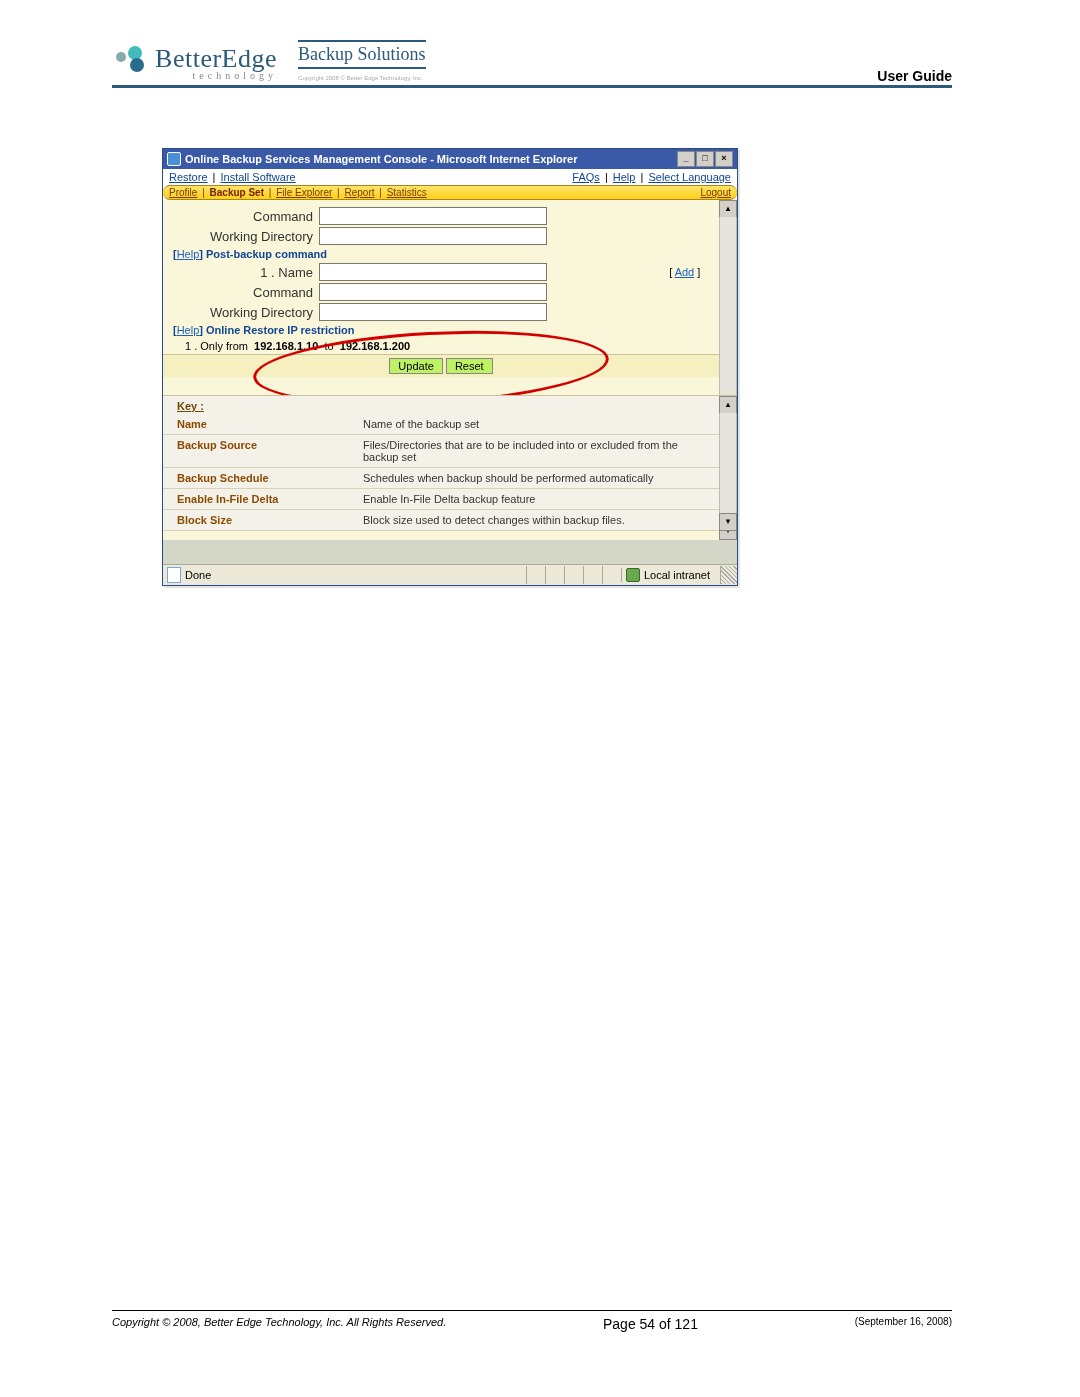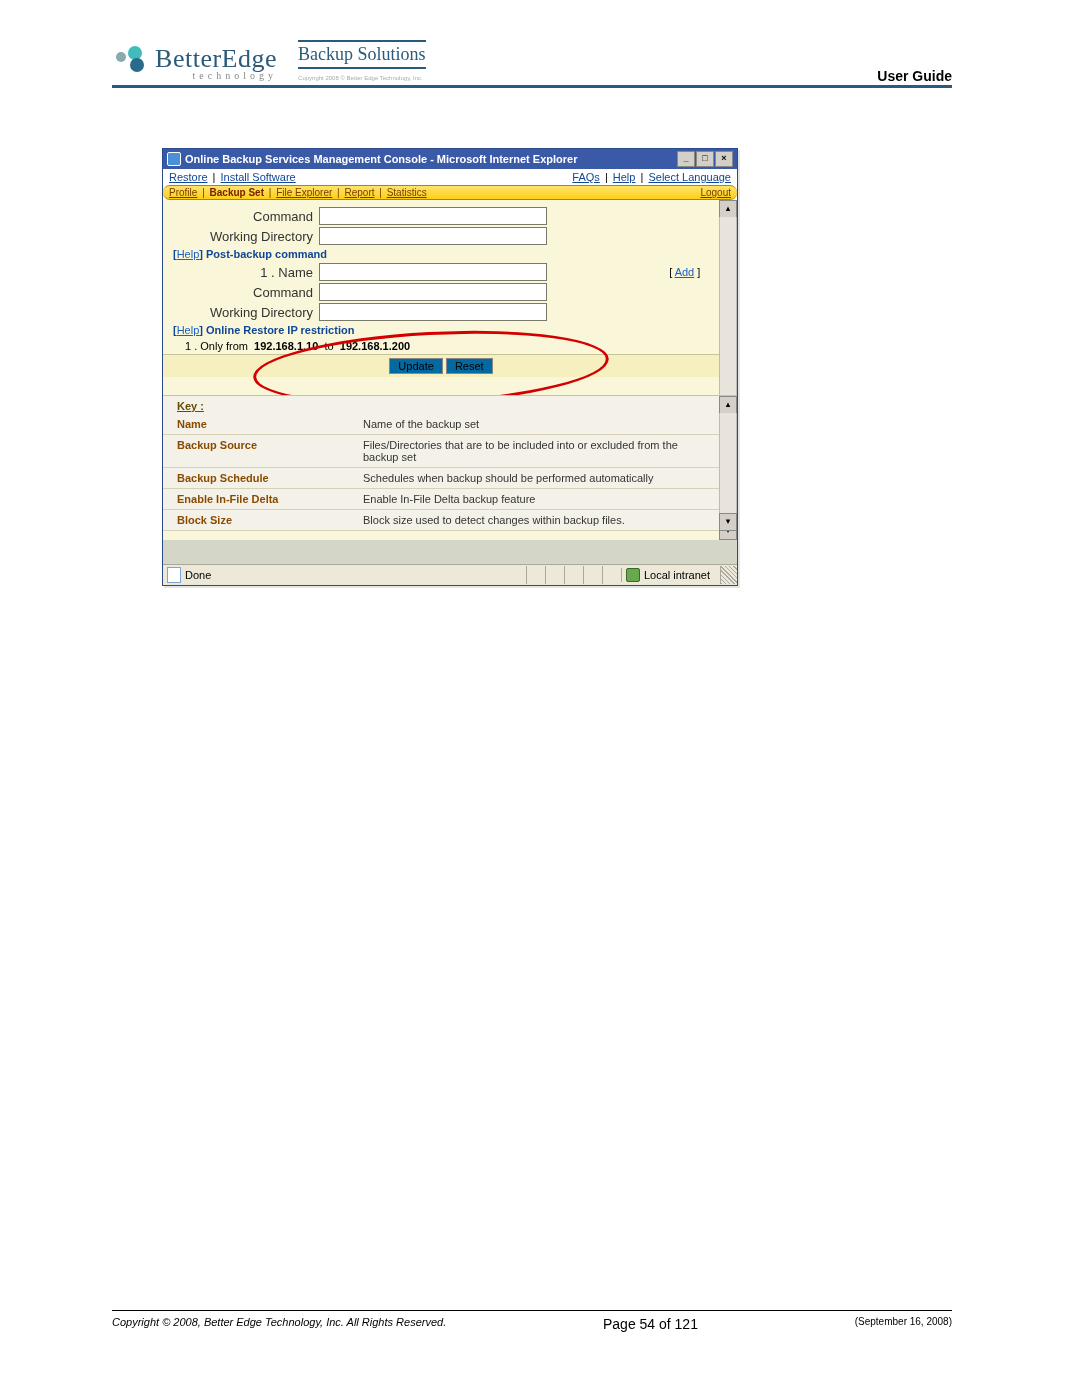--- a/index.html
+++ b/index.html
@@ -172,21 +172,21 @@
   .iprow b { font-weight: bold; }
   .btnrow {
     background: #f6f0c0;
     border-top: 1px solid #c8c49a;
     text-align: center;
     padding: 3px 0;
   }
   button.stdbtn {
     font-size: 11px;
     padding: 1px 8px;
-    background: #0369a1;
+    background: #bef264;
     border: 1px solid #888;
     cursor: pointer;
     font-family: Arial;
   }
 
   
   .scroll-up, .scroll-down {
     position: absolute;
     right: 0;
     width: 16px;

